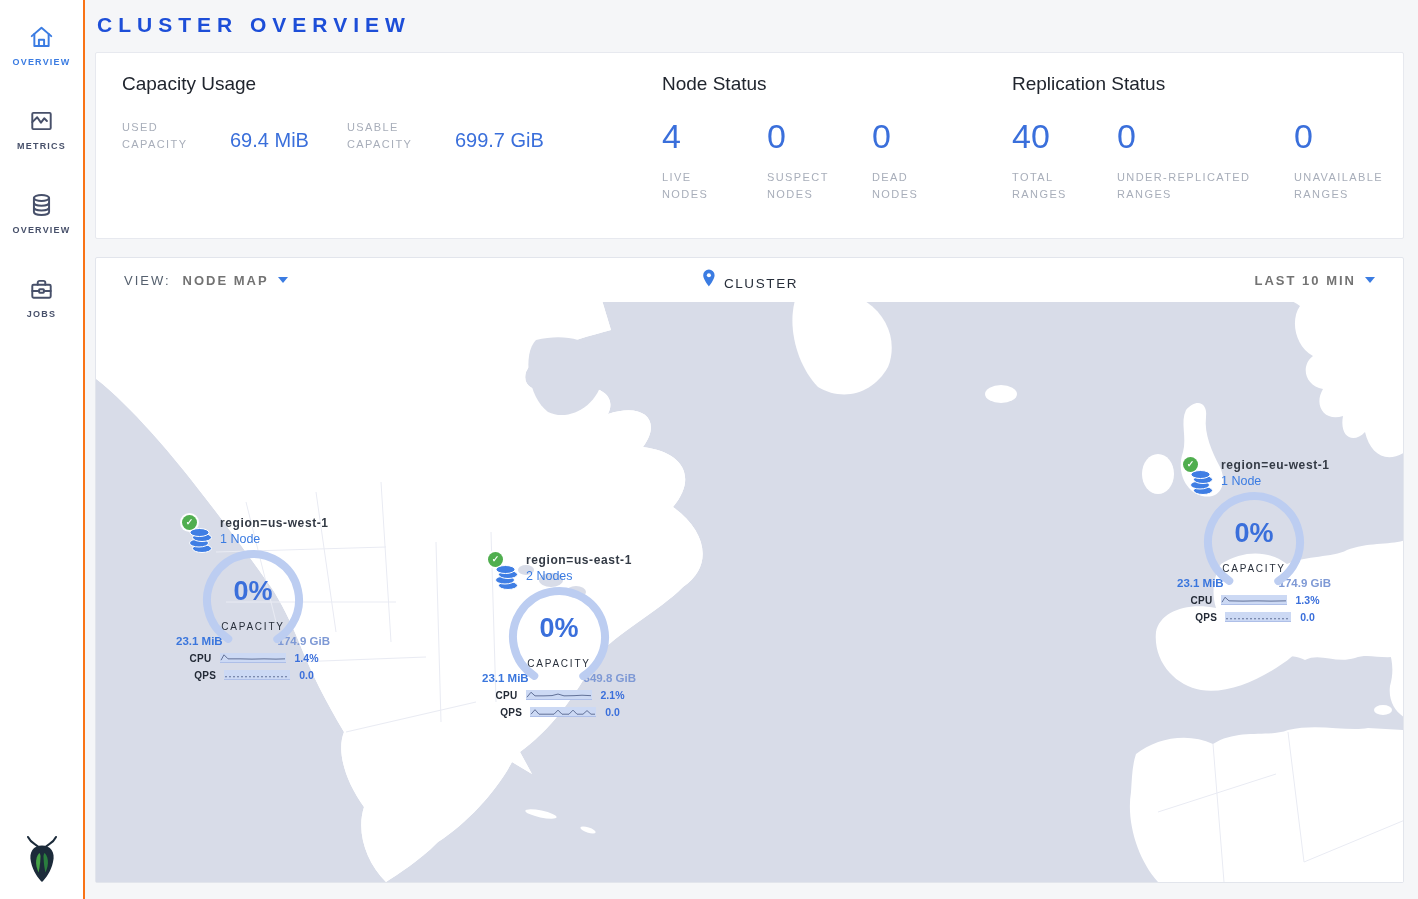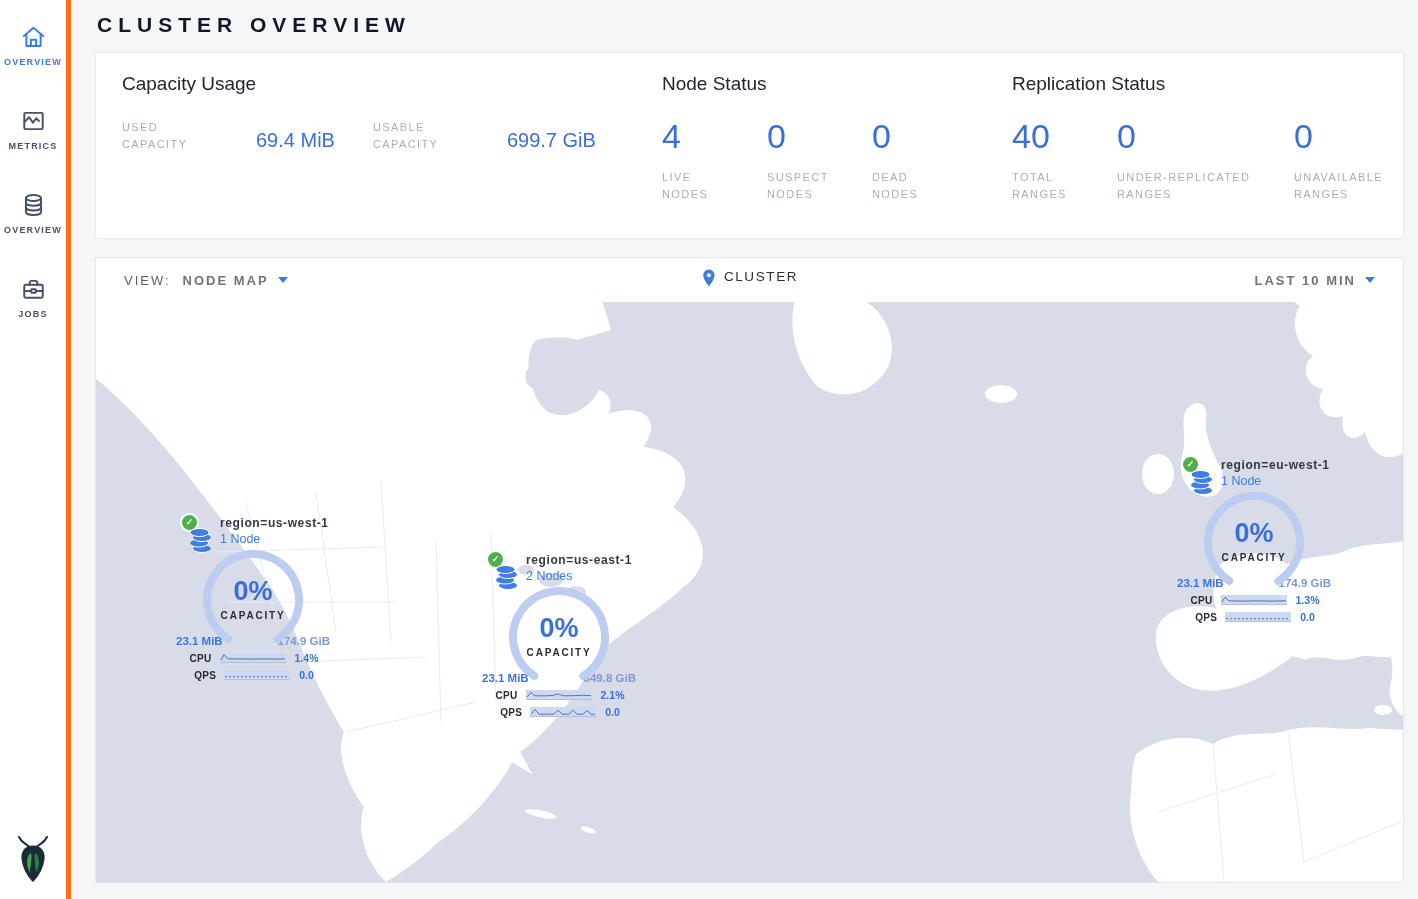--- a/index.html
+++ b/index.html
@@ -4,34 +4,34 @@
 <style>
   * { margin:0; padding:0; box-sizing:border-box; }
   html,body { width:1418px; height:899px; overflow:hidden; }
   body {
     font-family:"Liberation Sans", sans-serif;
     background:#f5f6f8;
     color:#20262e;
   }
   
   .sidebar {
-    position:fixed; left:0; top:0; width:71px; height:899px;
-    background:#ffffff; border-right:5px solid #f97316;
+    position:fixed; left:0; top:0; width:85px; height:899px;
+    background:#ffffff; border-right:2px solid #f97316;
     display:flex; flex-direction:column; align-items:center;
     padding-top:14px; z-index:5;
   }
   .nav-item { display:flex; flex-direction:column; align-items:center; width:100%; padding:10px 0 9px; cursor:pointer; margin-bottom:22px; }
   .nav-item .lbl { font-size:9px; font-weight:700; letter-spacing:1.2px; color:#47506a; margin-top:7px; }
   .nav-item.active .lbl { color:#3b7ce2; }
   .nav-item svg { display:block; }
   .sidebar-logo { margin-top:auto; margin-bottom:10px; }
   
   .main { margin-left:71px; padding:0 14px 0 24px; }
   .page-title {
-    font-size:21px; font-weight:700; letter-spacing:6px; color:#0f172a;
+    font-size:21px; font-weight:700; letter-spacing:6px; color:#1d4ed8;
     padding:13px 0 15px 2px;
   }
   
   .summary-card {
     background:#fff; border:1px solid #e7e9ef; border-radius:2px;
     height:187px; display:grid; grid-template-columns:540px 350px 1fr;
     padding:20px 26px 0 26px;
   }
   .summary-section h3 { font-size:19px; font-weight:500; color:#20252e; margin-bottom:24px; }
   .cap-row { display:flex; align-items:flex-start; }
@@ -39,62 +39,62 @@
   .cap-pct { width:107px; }
   .cap-bar-wrap { width:250px; padding-top:1px; }
   .cap-bar { height:19px; background:#e3e5ee; position:relative; }
   .cap-bar .dark-seg { position:absolute; right:0; top:0; bottom:0; width:14.2%; background:#c9cdda; }
   .cap-ticks { position:relative; height:7px; margin-top:4px; }
   .cap-ticks i { position:absolute; top:0; width:1px; height:6px; background:#9aa2b1; }
   .cap-tick-labels { position:relative; height:14px; margin-top:2px; font-size:12px; color:#5c6572; }
   .cap-tick-labels span:nth-child(1){ position:absolute; left:-9px; }
   .cap-tick-labels span:nth-child(2){ position:absolute; left:57.2%; transform:translateX(-50%); }
   .cap-stats { display:flex; margin-top:18px; }
-  .stat-pair { display:flex; align-items:flex-end;gap:26px; }
+  .stat-pair { display:flex; align-items:flex-end; }
   .stat-pair .sp-label { width:96px; font-size:11px; letter-spacing:1.4px; color:#a8aeba; line-height:1.55; }
   .stat-pair .sp-value { font-size:20px; color:#3a6fdb; margin-left:12px; margin-bottom:1px; white-space:nowrap; }
   .stat-pair + .stat-pair { margin-left:38px; }
   .stat-cols { display:flex; }
   .stat-col .big-num { display:block; }
   .stat-col .sc-label { display:block; margin-top:16px; font-size:11px; letter-spacing:1.4px; color:#a8aeba; line-height:1.55; }
   
   .node-cols .stat-col { width:105px; }
   .repl-cols .stat-col:nth-child(1){ width:105px; }
   .repl-cols .stat-col:nth-child(2){ width:177px; }
   .repl-cols .stat-col:nth-child(2) .sc-label { width:170px; }
   .repl-cols .stat-col:nth-child(3) .sc-label { width:120px; }
   .node-cols .sc-label { width:80px; }
   .repl-cols .stat-col:nth-child(1) .sc-label { width:70px; }
   
   .map-card { margin-top:18px; border:1px solid #e2e5ec; border-radius:2px; background:#fff; }
   .map-toolbar { height:44px; display:flex; align-items:center; padding:0 28px; position:relative; }
   .tb-label { font-size:13px; letter-spacing:2px; color:#55606e; font-weight:500; }
   .tb-link { font-size:13px; letter-spacing:2px; color:#737373; font-weight:600; cursor:pointer; display:inline-flex; align-items:center; }
   .tb-link .caret { margin-left:9px; width:0; height:0; border-left:5px solid transparent; border-right:5px solid transparent; border-top:6px solid #3b7ce2; }
-  .tb-center { position:absolute; left:50%; transform:translateX(-50%); display:flex; align-items:flex-start; }
+  .tb-center { position:absolute; left:50%; transform:translateX(-50%); display:flex; align-items:flex-end; }
   .tb-center .txt { font-size:13.5px; letter-spacing:1.6px; color:#272e3a; font-weight:500; margin-left:8px; }
   .tb-right { margin-left:auto; }
   .map { position:relative; height:580px; background:#d8dce8; overflow:hidden; }
   .map svg.world { position:absolute; left:0; top:0; }
   
   .marker { position:absolute; width:158px; z-index:3; }
   .marker-head { position:relative; padding-left:46px; min-height:34px; }
   .check-badge {
     position:absolute; left:8px; top:-1px; width:15px; height:15px; border-radius:50%;
     background:#50ae4f; color:#fff; font-size:9px; line-height:15px; text-align:center;
     box-shadow:0 0 0 2px rgba(255,255,255,.95); font-weight:700;
   }
   .db-icon { position:absolute; left:13px; top:11px; }
   .mk-region { font-size:12px; font-weight:700; letter-spacing:.6px; color:#333a45; white-space:nowrap; }
   .mk-nodes { font-size:12.5px; font-weight:400; color:#3b7ce2; margin-top:2px; cursor:pointer; }
   .donut-wrap { position:relative; width:104px; margin:0 auto; height:100px; }
   .donut-wrap svg { position:absolute; left:0; top:-2px; }
   .donut-text { position:absolute; left:0; right:0; top:26px; text-align:center; }
   .donut-text .pct { font-size:27px; font-weight:700; color:#3a6fdb; }
-  .donut-text .cap { font-size:10px; font-weight:700; letter-spacing:1.8px; color:#272e3a; margin-top:3px; }
+  .donut-text .cap { font-size:10px; font-weight:400; letter-spacing:1.8px; color:#272e3a; margin-top:14px; }
   .mk-vals { display:flex; justify-content:space-between; margin-top:-15px; padding:0 2px; }
   .mk-vals .used { font-size:11.5px; font-weight:700; color:#3a76dd;text-align:right; }
   .mk-vals .total { font-size:11.5px; font-weight:700; color:#7e99d5; }
   .spark-row { display:flex; align-items:center; margin-top:5px; padding-left:2px;justify-content:center; }
   .spark-row .sl { width:30px; font-size:10px; font-weight:700; color:#232a36; letter-spacing:.3px; }
   .spark-row .sv { font-size:10.5px; font-weight:700; color:#3a6fdb; margin-left:9px; }
   .sparkline { width:66px; height:10px; background:#ccd9f4; border-bottom:1px solid #aebfe8; }
 </style>
 </head>
 <body>

